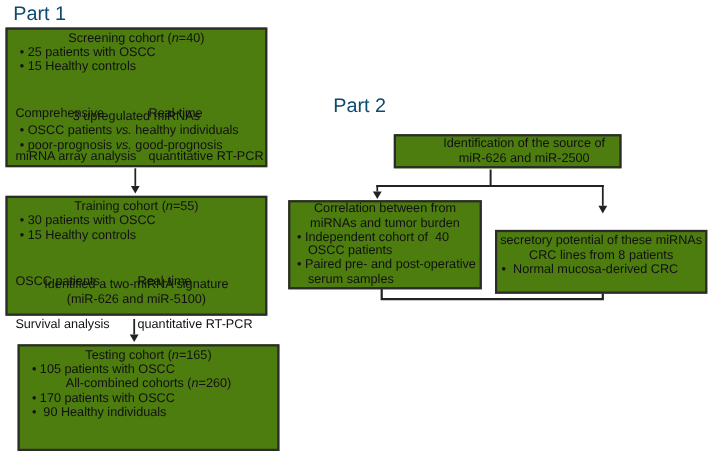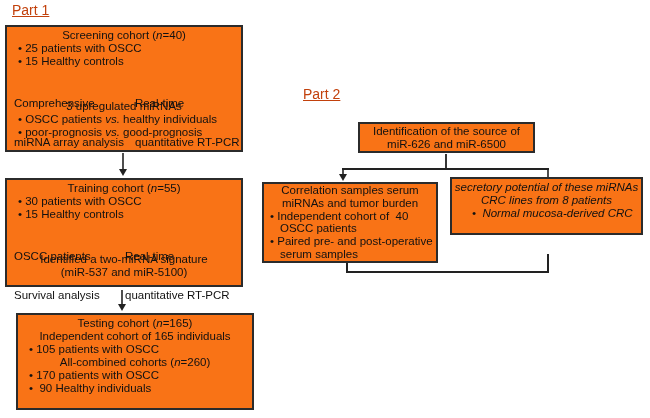--- a/index.html
+++ b/index.html
@@ -1,23 +1,23 @@
 <!DOCTYPE html>
 <html><head>
 <meta charset="utf-8">
 <style>
   html, body { margin:0; padding:0; background:#fff; }
   .stage {
     position:relative; width:650px; height:418px; background:#ffffff;
     font-family:"Liberation Sans","DejaVu Sans",sans-serif; color:#111;
     overflow:hidden;
   }
-  .part-label { position:absolute; font-size:14px; color:#c2410c;text-decoration:underline; }
+  .part-label { position:absolute; font-size:18px; color:#0c4a6e; }
   .box {
-    position:absolute; background:#f97316; border:2px solid #2b2b2b;
+    position:absolute; background:#4d7c0f; border:2px solid #2b2b2b;
     font-size:11.5px; line-height:13px; padding-top:2px; box-sizing:content-box;
   }
   .line { white-space:pre; }
   .c { text-align:center; }
   .b { padding-left:11px; }
   .split { position:relative; height:26px; margin:3px 0 3px; }
   .split .l { position:absolute; left:7px; top:0; white-space:pre; }
   .split .r { position:absolute; top:0; white-space:pre; }
   .r1 { left:128px; }
   .r2 { left:118px; }
@@ -93,45 +93,44 @@
       <div class="l">
         <div>OSCC patients</div>
         <div>Survival analysis</div>
       </div>
       <div class="r r2">
         <div>Real-time</div>
         <div>quantitative RT-PCR</div>
       </div>
     </div>
     <div class="line c">Identified a two-miRNA signature</div>
-    <div class="line c">(miR-537 and miR-5100)</div>
+    <div class="line c">(miR-626 and miR-5100)</div>
   </div>
 
   <div class="box" style="left:16px; top:313px; width:234px; height:91px;">
     <div class="line c"><span>Testing cohort (</span><i>n</i><span>=165)</span></div>
-    <div class="line c">Independent cohort of 165 individuals</div>
     <div class="line b">• 105 patients with OSCC</div>
     <div class="line c"><span>All-combined cohorts (</span><i>n</i><span>=260)</span></div>
     <div class="line b">• 170 patients with OSCC</div>
     <div class="line b">•  90 Healthy individuals</div>
   </div>
 
-  <div class="box p2" style="left:358px; top:122px; width:173px; height:26px; padding-top:1px;">
+  <div class="box p2" style="left:358px; top:122px; width:173px; height:26px; padding-top:1px;padding-left:30px;">
     <div class="line c">Identification of the source of</div>
-    <div class="line c">miR-626 and miR-6500</div>
+    <div class="line c">miR-626 and miR-2500</div>
   </div>
 
   <div class="box p2" style="left:262px; top:182px; width:172px; height:77px; padding-top:0;">
-    <div class="line c">Correlation samples serum</div>
+    <div class="line c">Correlation between from</div>
     <div class="line c">miRNAs and tumor burden</div>
     <div class="line" style="padding-left:6px;">• Independent cohort of  40</div>
     <div class="line" style="padding-left:16px;">OSCC patients</div>
     <div class="line" style="padding-left:6px;">• Paired pre- and post-operative</div>
     <div class="line" style="padding-left:16px;">serum samples</div>
   </div>
 
-  <div class="box p2" style="left:450px; top:177px; width:189px; height:52px; padding-top:2px;font-style:italic;">
+  <div class="box p2" style="left:450px; top:209px; width:189px; height:52px; padding-top:2px;">
     <div class="line c">secretory potential of these miRNAs</div>
     <div class="line c">CRC lines from 8 patients</div>
-    <div class="line" style="padding-left:20px;">•  Normal mucosa-derived CRC</div>
+    <div class="line" style="padding-left:4px;">•  Normal mucosa-derived CRC</div>
   </div>
 
 </div>
 
 </body></html>

